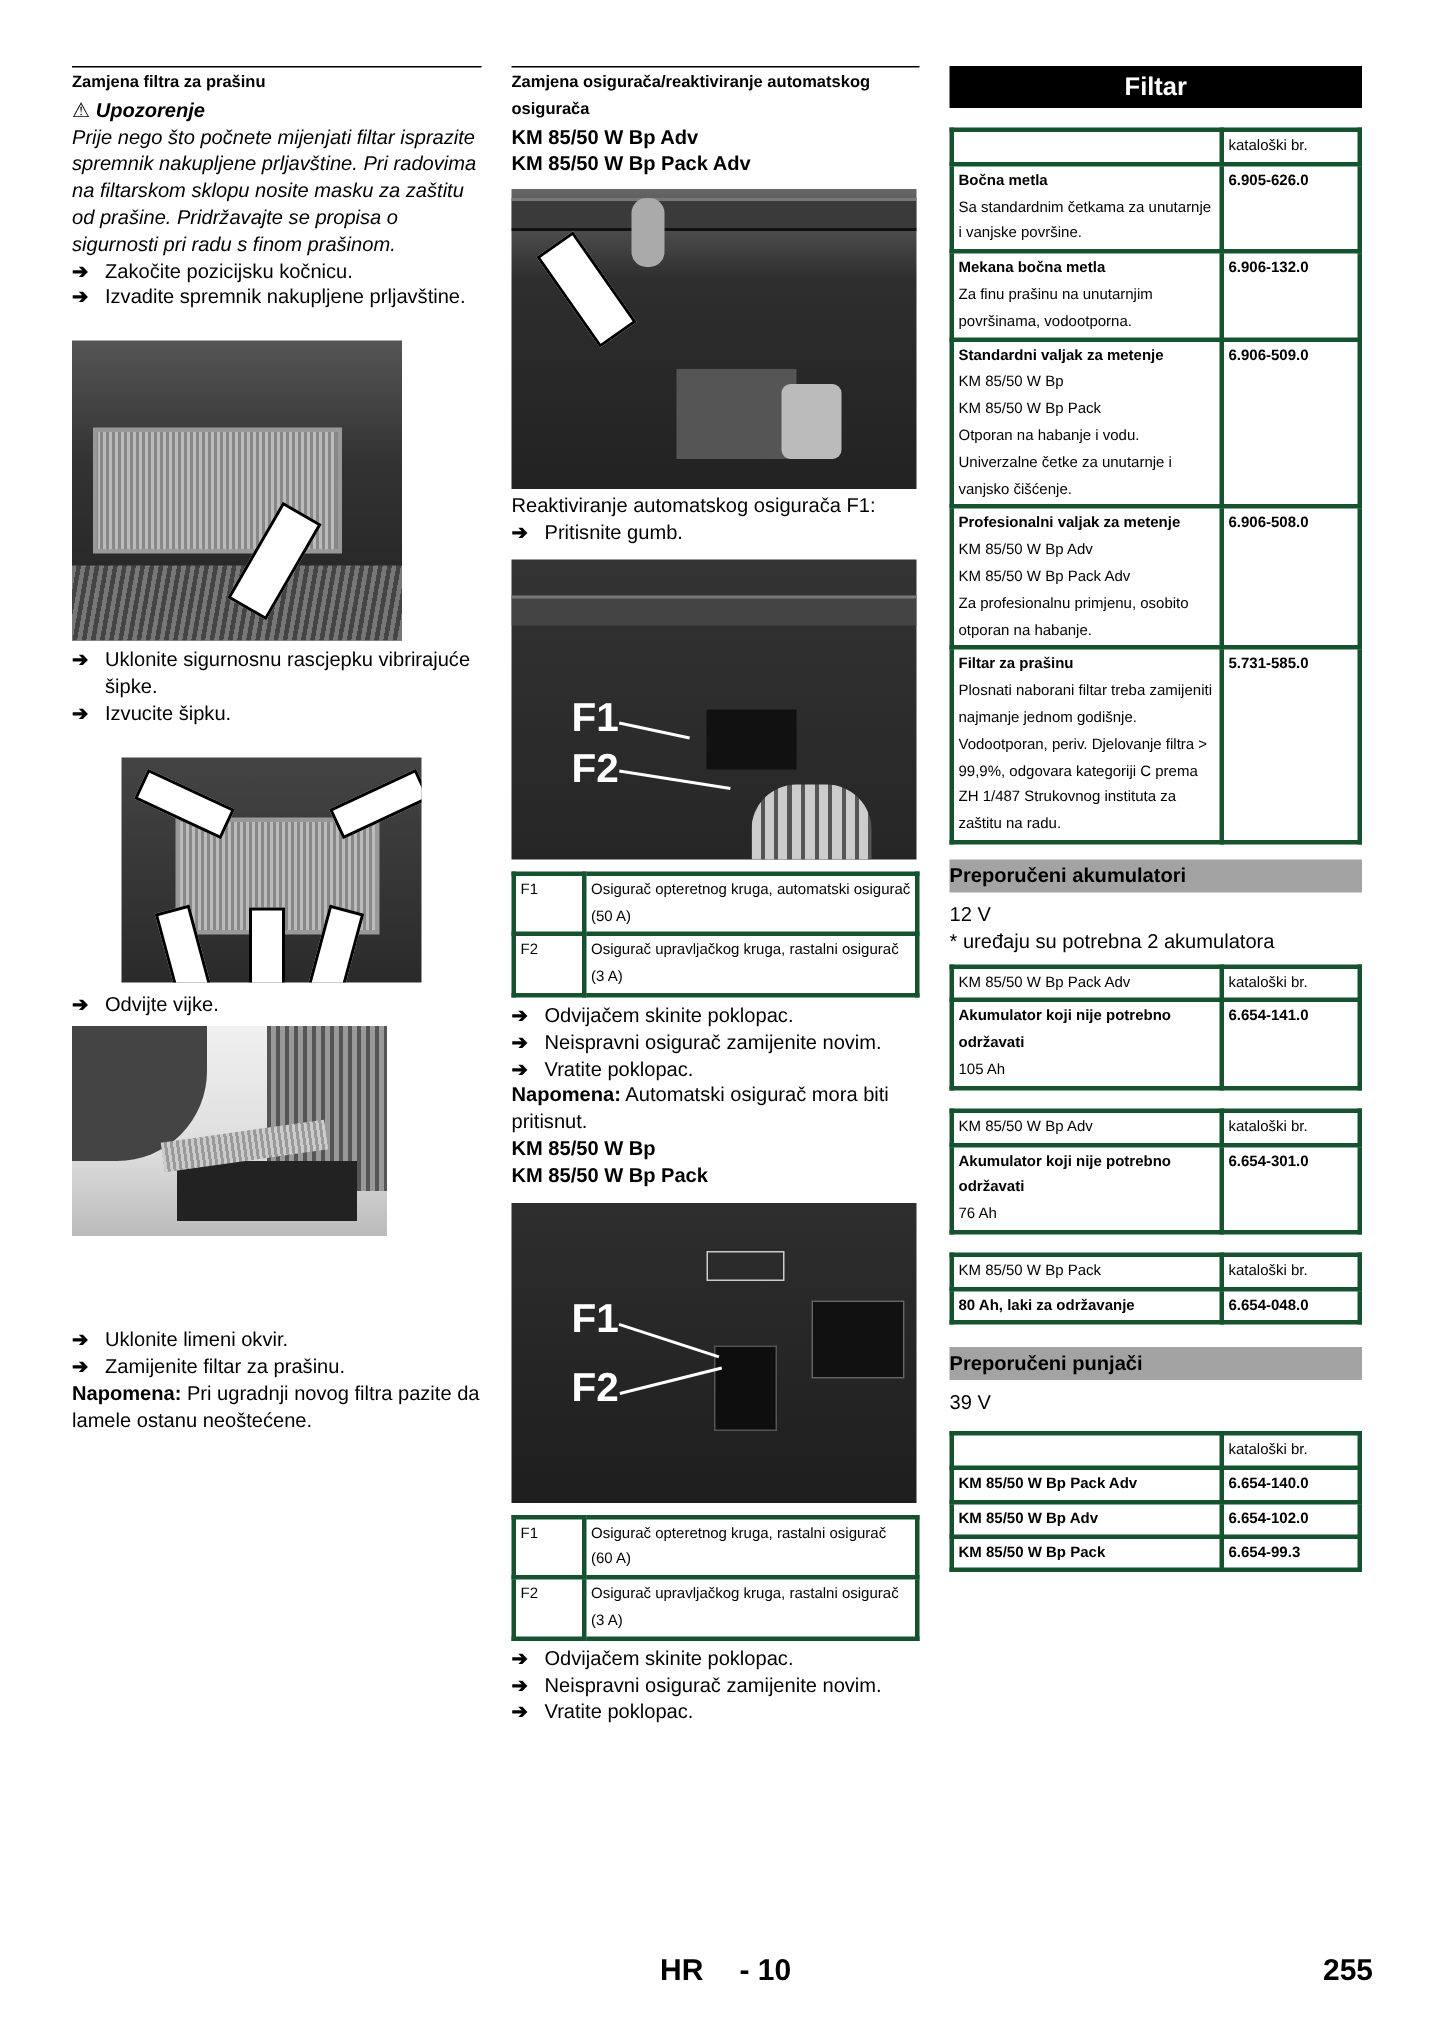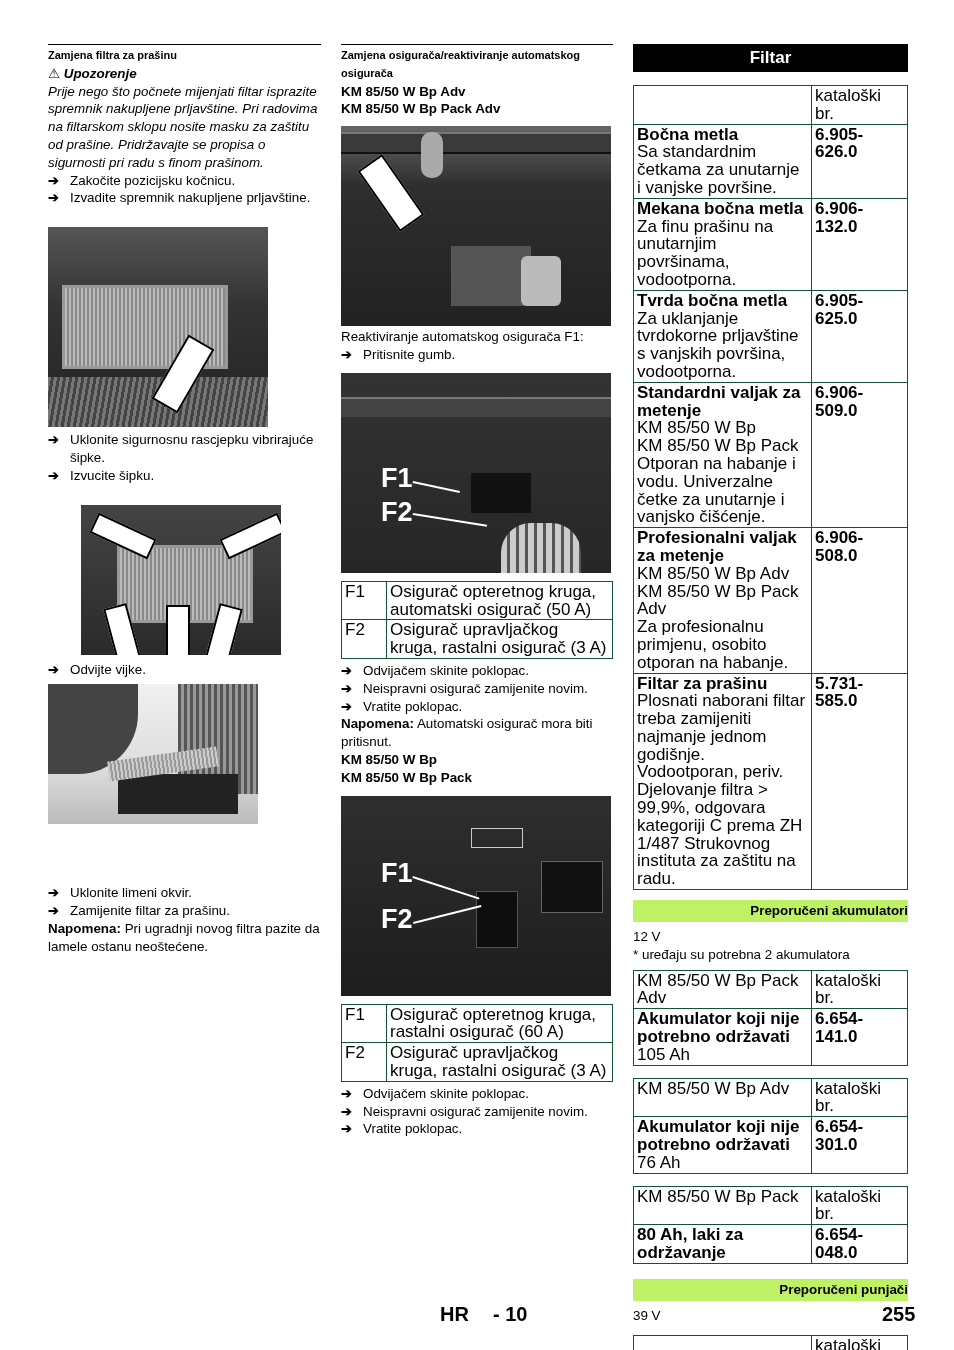--- a/index.html
+++ b/index.html
@@ -12,25 +12,25 @@
   h3 { font-size:11px; font-weight:bold; margin:0; padding-top:2px; line-height:17.8px; }
   .it { font-style:italic; }
   .b { font-weight:bold; }
   p { margin:0; }
   .step { position:relative; padding-left:22px; }
   .step .arr { position:absolute; left:0; top:0; font-weight:bold; font-size:13px; }
   .photo { background:#3a3a3a; position:relative; overflow:hidden; }
   .photo .lbl { position:absolute; color:#fff; font-weight:bold; font-size:27px; line-height:27px; }
   .photo .ln { position:absolute; height:2px; background:#fff; transform-origin:0 0; }
   table { border-collapse:collapse; width:100%; }
-  td { border:1px solid #14532d; vertical-align:top; padding:1px 3px 1px 3px; font-size:17px; line-height:17.8px; }
+  td { border:3px solid #14532d; vertical-align:top; padding:1px 3px 1px 3px; font-size:10px; line-height:17.8px; }
   .ftab td:first-child { width:38px; }
   .acc td:first-child { width:171px; }
   .pribor { background:#000; color:#fff; text-align:center; font-weight:bold; font-size:17px; line-height:28px; height:28px; }
-  .gray { background:#bef264; text-align:right; font-weight:bold; line-height:22px; height:22px; }
+  .gray { background:#a3a3a3; text-align:left; font-weight:bold; line-height:22px; height:22px; }
   .footer { position:absolute; top:1306px; font-weight:bold; font-size:20px; }
 </style>
 </head>
 <body>
 
 <div class="col" id="c1">
   <div class="rule"></div>
   <h3>Zamjena filtra za prašinu</h3>
   <div class="b it">
     <span style="font-style:normal;font-weight:normal;">⚠</span>
@@ -170,27 +170,20 @@
     </tr>
     <tr>
       <td>
             <div class="b">Mekana bočna metla</div>
             <div>Za finu prašinu na unutarnjim površinama, vodootporna.</div>
           </td>
       <td class="b">6.906-132.0</td>
     </tr>
     <tr>
       <td>
-            <div class="b">Tvrda bočna metla</div>
-            <div>Za uklanjanje tvrdokorne prljavštine s vanjskih površina, vodootporna.</div>
-          </td>
-      <td class="b">6.905-625.0</td>
-    </tr>
-    <tr>
-      <td>
             <div class="b">Standardni valjak za metenje</div>
             <div>KM 85/50 W Bp</div>
             <div>KM 85/50 W Bp Pack</div>
             <div>Otporan na habanje i vodu. Univerzalne četke za unutarnje i vanjsko čišćenje.</div>
           </td>
       <td class="b">6.906-509.0</td>
     </tr>
     <tr>
       <td>
             <div class="b">Profesionalni valjak za metenje</div>

